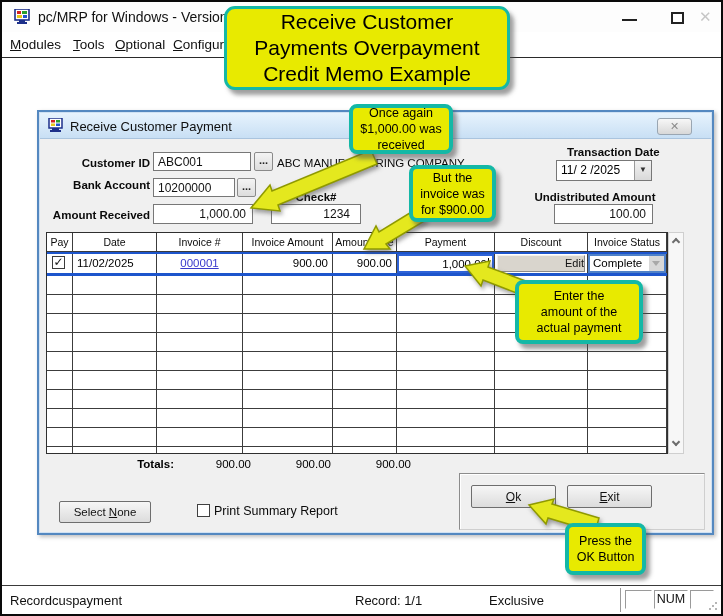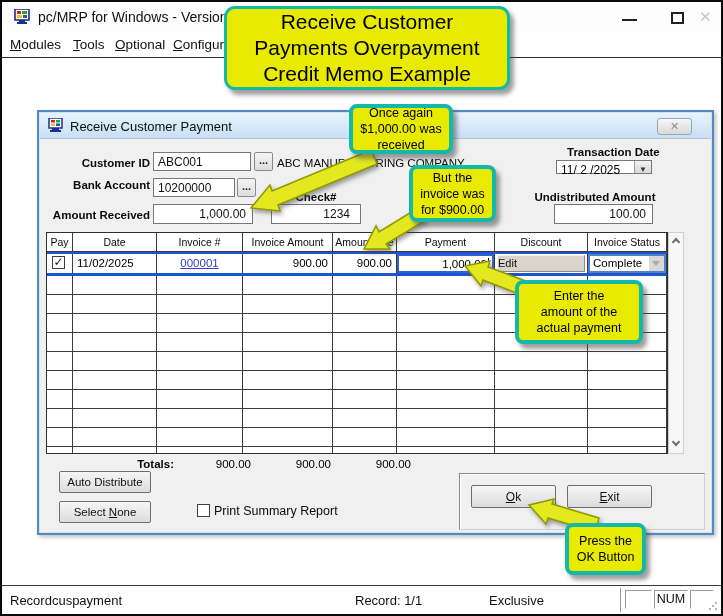--- a/index.html
+++ b/index.html
@@ -77,21 +77,21 @@
   .cnum { text-align:right; padding-right:4px; }
   .cdate { padding-left:4px; }
   .clink { text-align:center; color:#3a3acc; text-decoration:underline; }
   .paybox { position:absolute; left:5px; top:2px; width:13px; height:13px; background:#fff; border:1px solid #3c3c3c;
     font-size:12px; line-height:11px; text-align:center; color:#111; }
   .payment-cell { position:absolute; inset:0; border:2px solid #2e63d8; background:#fff;
     display:flex; justify-content:flex-end; align-items:center; padding-right:3px; }
   .caret { display:inline-block; width:1px; height:12px; background:#000; margin-left:1px; }
   .editbtn { position:absolute; left:2px; right:2px; top:1px; bottom:1px; background:#d9d5cd;
     border:1px solid #8a8a8a; border-top-color:#f2f0ea; border-left-color:#f2f0ea;
-    font-size:11px; text-align:left; line-height:14px; color:#111; }
+    font-size:11px; text-align:right; line-height:14px; color:#111; }
   .statuscombo { position:absolute; inset:0; border:2px solid #4f81c8; background:#fff; }
   .statuscombo .sv { position:absolute; left:3px; top:0; font-size:11.5px; line-height:15px; }
   .statuscombo .sbtn { position:absolute; right:0; top:0; bottom:0; width:15px; background:#d8d8d8; }
   .statuscombo .sbtn:after { content:""; position:absolute; left:3px; top:5px;
     border-left:4px solid transparent; border-right:4px solid transparent; border-top:5px solid #a8a8a8; }
 
   
   .vscroll { position:absolute; left:629px; top:120px; width:16px; height:222px;
     background:#f7f7f7; border:1px solid #cfcfcf; }
   .sb-up,.sb-down { position:absolute; left:0; width:14px; height:15px; }
@@ -193,21 +193,21 @@
     <span class="tbox" style="left:114px; top:66px; width:82px; height:19px;">10200000</span>
     <span class="browse" style="left:198px; top:66px;">...</span>
 
     <span class="lbl" style="left:232px; top:79px; width:90px; text-align:center;">Check#</span>
     <span class="tbox num" style="left:232px; top:92px; width:90px; height:20px; padding-right:10px;">1234</span>
 
     <span class="lbl r" style="top:97px">Amount Received</span>
     <span class="tbox num" style="left:114px; top:92px; width:100px; height:20px;">1,000.00</span>
 
     <span class="lbl" style="left:528px; top:34px;">Transaction Date</span>
-    <span class="combo" style="left:517px; top:48px; width:96px; height:14px;">
+    <span class="combo" style="left:517px; top:48px; width:96px; height:21px;">
       <span class="cv">11/ 2 /2025</span>
       <span class="cbtn">▼</span>
     </span>
 
     <span class="lbl" style="left:470px; top:79px; width:172px; text-align:center;">Undistributed Amount</span>
     <span class="tbox num" style="left:515px; top:92px; width:99px; height:20px;">100.00</span>
 
     <div class="gtable">
       <div class="grow ghead">
         <div class="gcell">Pay</div>
@@ -354,21 +354,20 @@
       <span class="sb-down">
           <span class="chev"></span>
         </span>
     </div>
 
     <span class="totlabel" style="left:60px; top:346px; width:75px;">Totals:</span>
     <span class="totval" style="left:152px; top:346px;">900.00</span>
     <span class="totval" style="left:232px; top:346px;">900.00</span>
     <span class="totval" style="left:312px; top:346px;">900.00</span>
 
-    <button class="pbtn" style="left:20px; top:359px; width:92px; height:22px;">Auto Distribute</button>
     <button class="pbtn" style="left:20px; top:389px; width:92px; height:22px;"><span>Select </span><u>N</u><span>one</span></button>
 
     <span class="ckbox" style="left:158px; top:392px;"></span>
     <span class="cklabel" style="left:175px; top:392px;">Print Summary Report</span>
 
     <div class="groupbox"></div>
     <button class="pbtn" style="left:432px; top:373px; width:85px; height:23px; font-size:12px;"><u>O</u><span>k</span></button>
     <button class="pbtn" style="left:528px; top:373px; width:85px; height:23px; font-size:12px;"><u>E</u><span>xit</span></button>
   </div>
 

